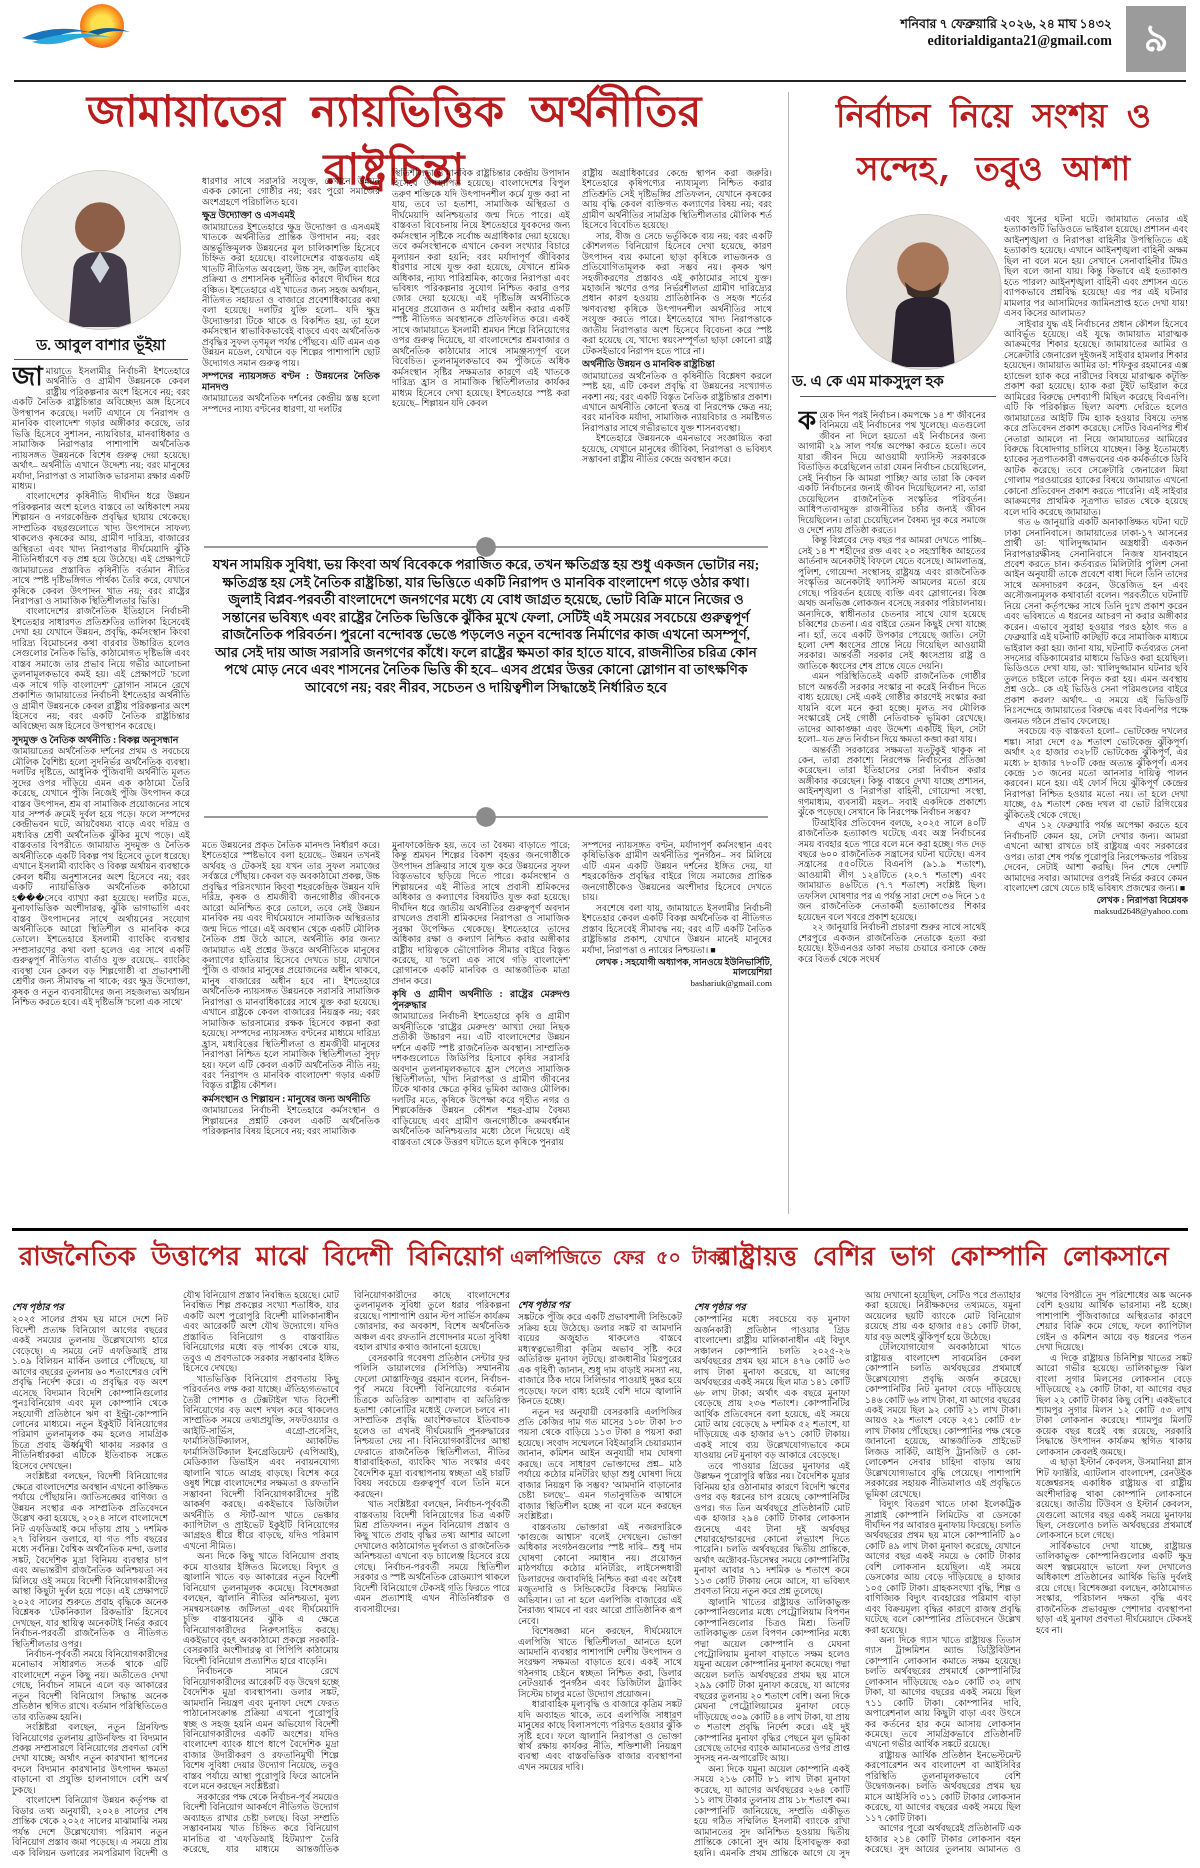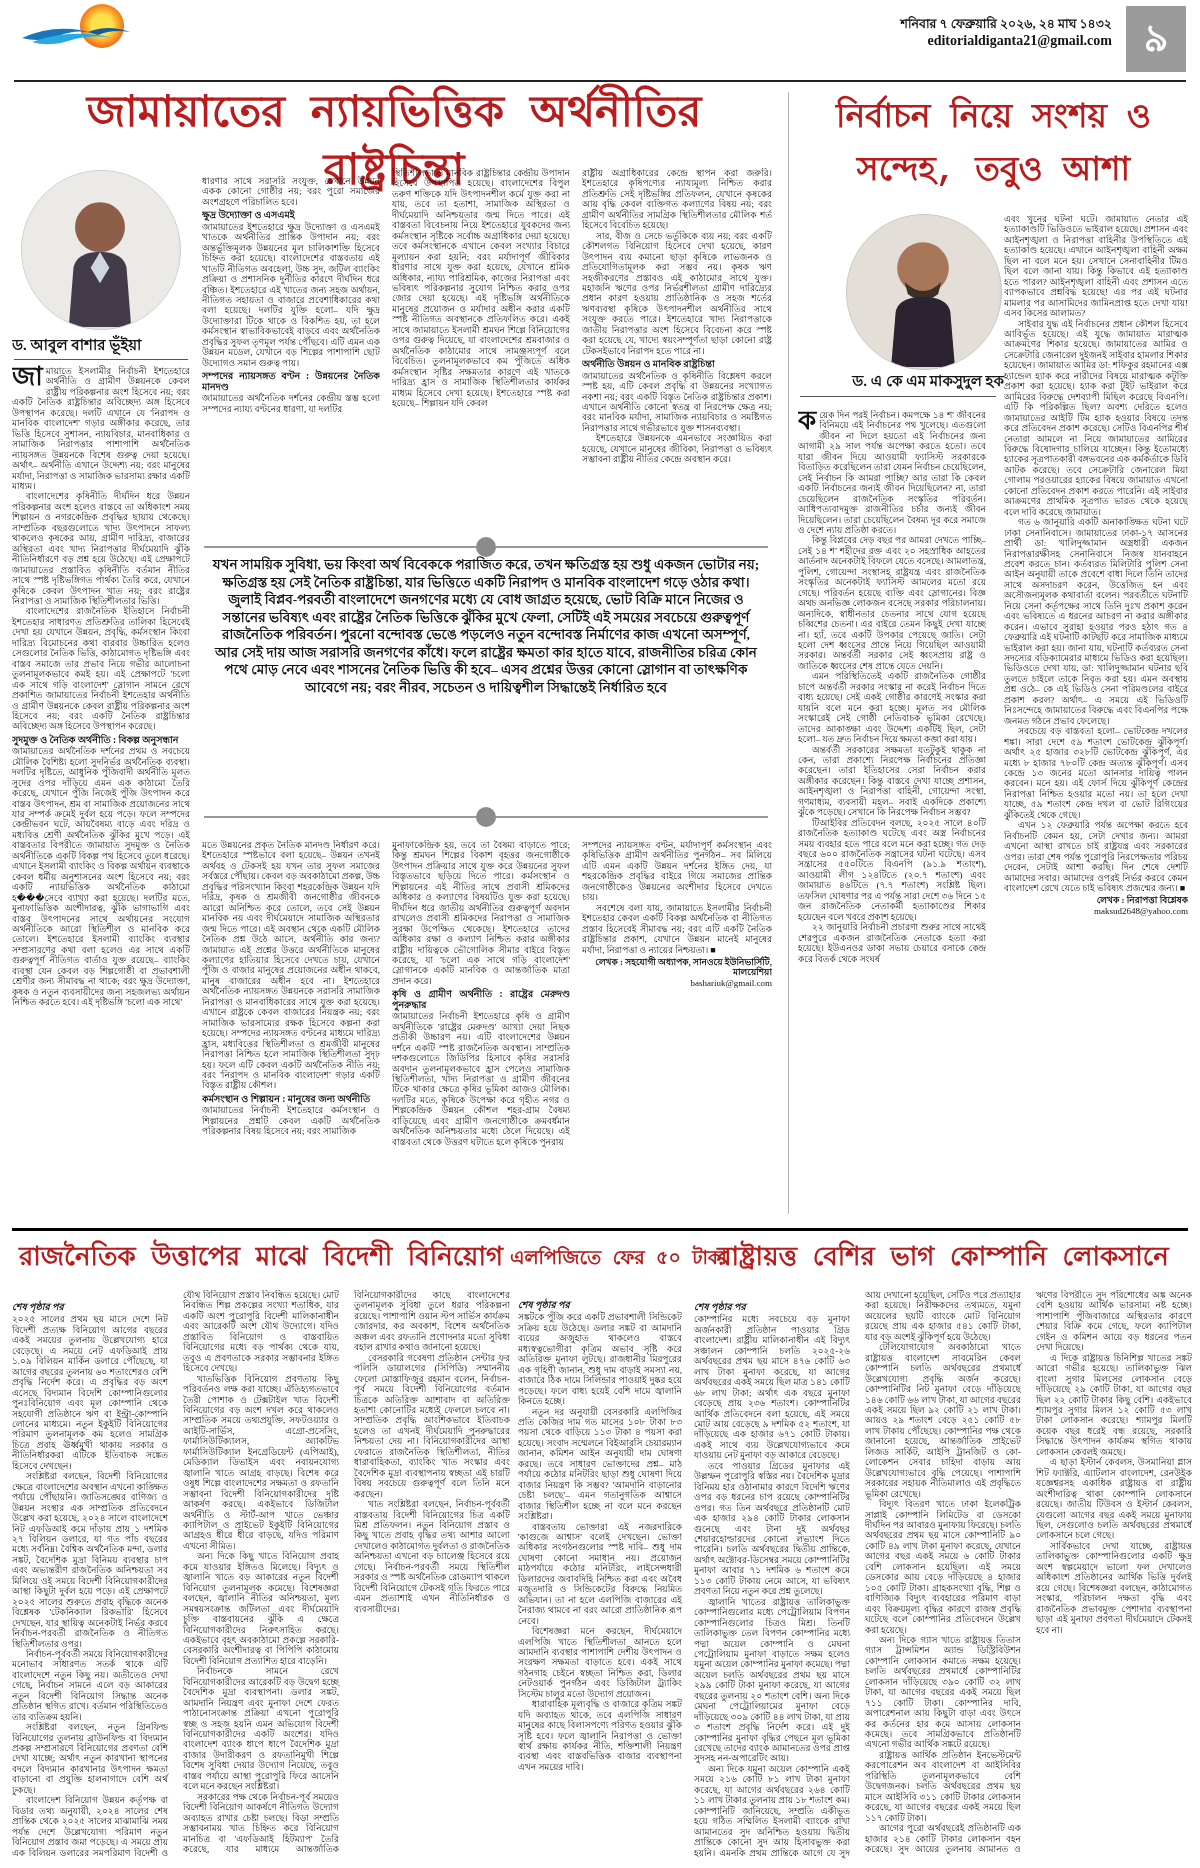--- a/index.html
+++ b/index.html
@@ -35,30 +35,30 @@
   
   #m-col1{left:12px;top:168px;width:178px;height:1056px;}
   #m-col2a{left:202px;top:168px;width:178px;height:376px;margin-top:8px;}
   #m-col3a{left:392px;top:168px;width:178px;height:376px;}
   #m-col4a{left:582px;top:168px;width:190px;height:376px;}
   #m-col2b{left:202px;top:840px;width:178px;height:384px;}
   #m-col3b{left:392px;top:840px;width:178px;height:384px;}
   #m-col4b{left:582px;top:840px;width:190px;height:384px;}
   #vdiv{left:788px;top:92px;width:1px;height:1122px;background:#b5b5b5;}
   .photo-wrap{width:158px;height:158px;border-radius:50%;overflow:hidden;margin:2px auto 6px;background:#e9e7e3;border:1px solid #cfcdc9;}
-  .byline{text-align:left;font-weight:bold;font-size:15px;line-height:19px;}
+  .byline{text-align:center;font-weight:bold;font-size:15px;line-height:19px;}
   .byrule{border:0;border-top:1px solid #555;margin:4px 2px 6px;}
   
   #pq{left:200px;top:546px;width:572px;height:290px;}
   .pq-rule{position:relative;height:2px;background:#9a9a9a;margin:0 4px;}
   .pq-dot{position:absolute;left:50%;top:-9px;margin-left:-10px;width:20px;height:20px;border-radius:50%;background:#8b8b8b;}
   .pq-text{font-size:13.5px;line-height:17.5px;font-weight:bold;text-align:center;padding:8px 10px;height:252px;overflow:hidden;}
   
   #r-photo{left:846px;top:214px;width:154px;height:154px;border-radius:50%;overflow:hidden;background:#dedad4;border:1px solid #c9c5bf;position:absolute;}
-  #r-name{left:792px;top:372px;width:212px;text-align:right;font-weight:bold;font-size:15px;line-height:19px;}
+  #r-name{left:792px;top:372px;width:212px;text-align:left;font-weight:bold;font-size:15px;line-height:19px;}
   #r-byrule{left:800px;top:396px;width:196px;height:1px;background:#555;}
   #r-col1{left:798px;top:410px;width:188px;height:804px;}
   #r-col2{left:1004px;top:214px;width:184px;height:1000px;}
   
   #b-rule{left:12px;top:1228px;width:1176px;height:3px;background:#000;}
   #a-head{left:12px;top:1240px;width:498px;font-size:26px;line-height:36px;}
   #a-cols{left:12px;top:1290px;width:498px;height:570px;column-count:3;column-gap:15px;column-fill:auto;}
   #bb-head{left:510px;top:1246px;width:178px;font-size:19px;line-height:26px;white-space:nowrap;}
   #bb-col{left:518px;top:1288px;width:164px;height:574px;}
   #c-head{left:694px;top:1240px;width:498px;font-size:26px;line-height:36px;}

